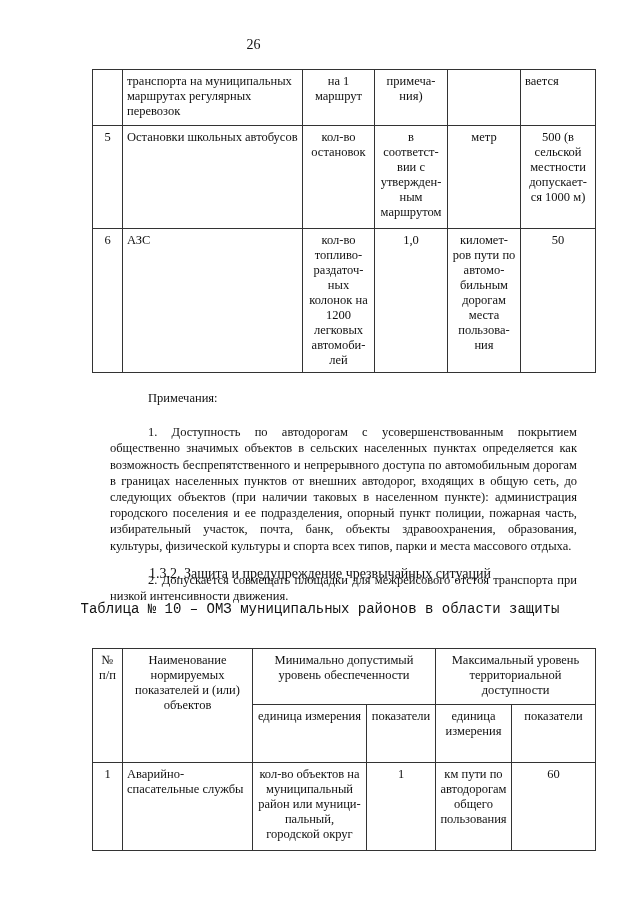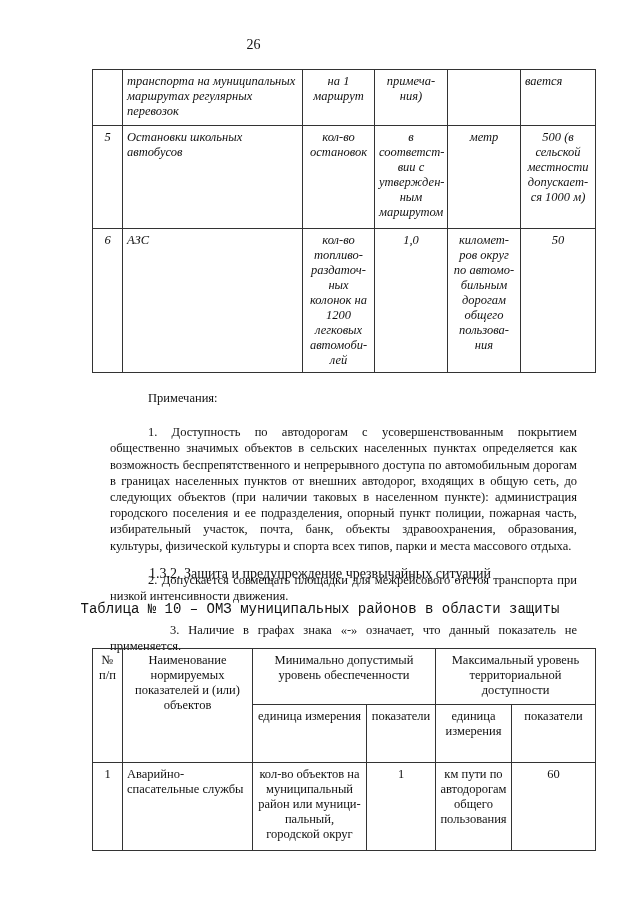--- a/index.html
+++ b/index.html
@@ -3,21 +3,21 @@
 <meta charset="utf-8">
 <style>
   html, body { margin: 0; padding: 0; background: #ffffff; }
   body { width: 640px; height: 905px; position: relative; overflow: hidden;
          font-family: "Liberation Serif", "DejaVu Serif", serif; color: #111; }
   .page-num { position: absolute; top: 37px; left: 0; width: 507px; text-align: center; font-size: 14px; }
   table { border-collapse: collapse; position: absolute; left: 92px; table-layout: fixed; font-size: 12.5px; line-height: 15px; }
   td { border: 1px solid #333; vertical-align: top; padding: 4px 4px; }
   .c { text-align: center; }
   .l { text-align: left; }
-  #t1 { top: 69px; width: 503px; font-style: italic; }
+  #t1 { top: 69px; width: 503px; }
   #t2 { top: 648px; width: 503px; }
   .notes { position: absolute; left: 92px; top: 372px; width: 503px; font-size: 12.5px; line-height: 16.2px; text-align: justify; }
   .notes p { margin: 18px; }
   .notes .ind { text-indent: 38px; }
   .notes .ind2 { text-indent: 60px; }
   .section-title { position: absolute; top: 566px; left: 0; width: 640px; text-align: center; font-weight: normal; font-size: 14px; }
   .table-caption { position: absolute; top: 601px; left: 0; width: 640px; text-align: center; font-size: 14px; line-height: 17px; font-family: Liberation Mono, monospace; }
 </style>
 </head>
 <body>
@@ -48,31 +48,30 @@
     <td class="c">кол-во остановок</td>
     <td class="c">в соответст-вии с утвержден-ным маршрутом</td>
     <td class="c">метр</td>
     <td class="c">500 (в сельской местности допускает-ся 1000 м)</td>
   </tr>
   <tr style="height:140px">
     <td class="c">6</td>
     <td class="l">АЗС</td>
     <td class="c">кол-во топливо-раздаточ-ных колонок на 1200 легковых автомоби-лей</td>
     <td class="c">1,0</td>
-    <td class="c">километ-ров округ по автомо-бильным дорогам общего пользова-ния</td>
+    <td class="c">километ-ров пути по автомо-бильным дорогам места пользова-ния</td>
     <td class="c">50</td>
   </tr>
 </tbody>
   </table>
 
 <div class="notes">
   <p class="ind">Примечания:</p>
   <p class="ind">1. Доступность по автодорогам с усовершенствованным покрытием общественно значимых объектов в сельских населенных пунктах определяется как возможность беспрепятственного и непрерывного доступа по автомобильным дорогам в границах населенных пунктов от внешних автодорог, входящих в общую сеть, до следующих объектов (при наличии таковых в населенном пункте): администрация городского поселения и ее подразделения, опорный пункт полиции, пожарная часть, избирательный участок, почта, банк, объекты здравоохранения, образования, культуры, физической культуры и спорта всех типов, парки и места массового отдыха.</p>
   <p class="ind">2. Допускается совмещать площадки для межрейсового отстоя транспорта при низкой интенсивности движения.</p>
-  <p class="ind2">3. Наличие в графах знака «-» означает, что данный показатель не применяется.</p>
 </div>
 
 <div class="section-title">1.3.2. Защита и предупреждение чрезвычайных ситуаций</div>
 
 <div class="table-caption">
   <div>Таблица № 10 – ОМЗ муниципальных районов в области защиты</div>
 </div>
 
 <table id="t2">
   <colgroup>

